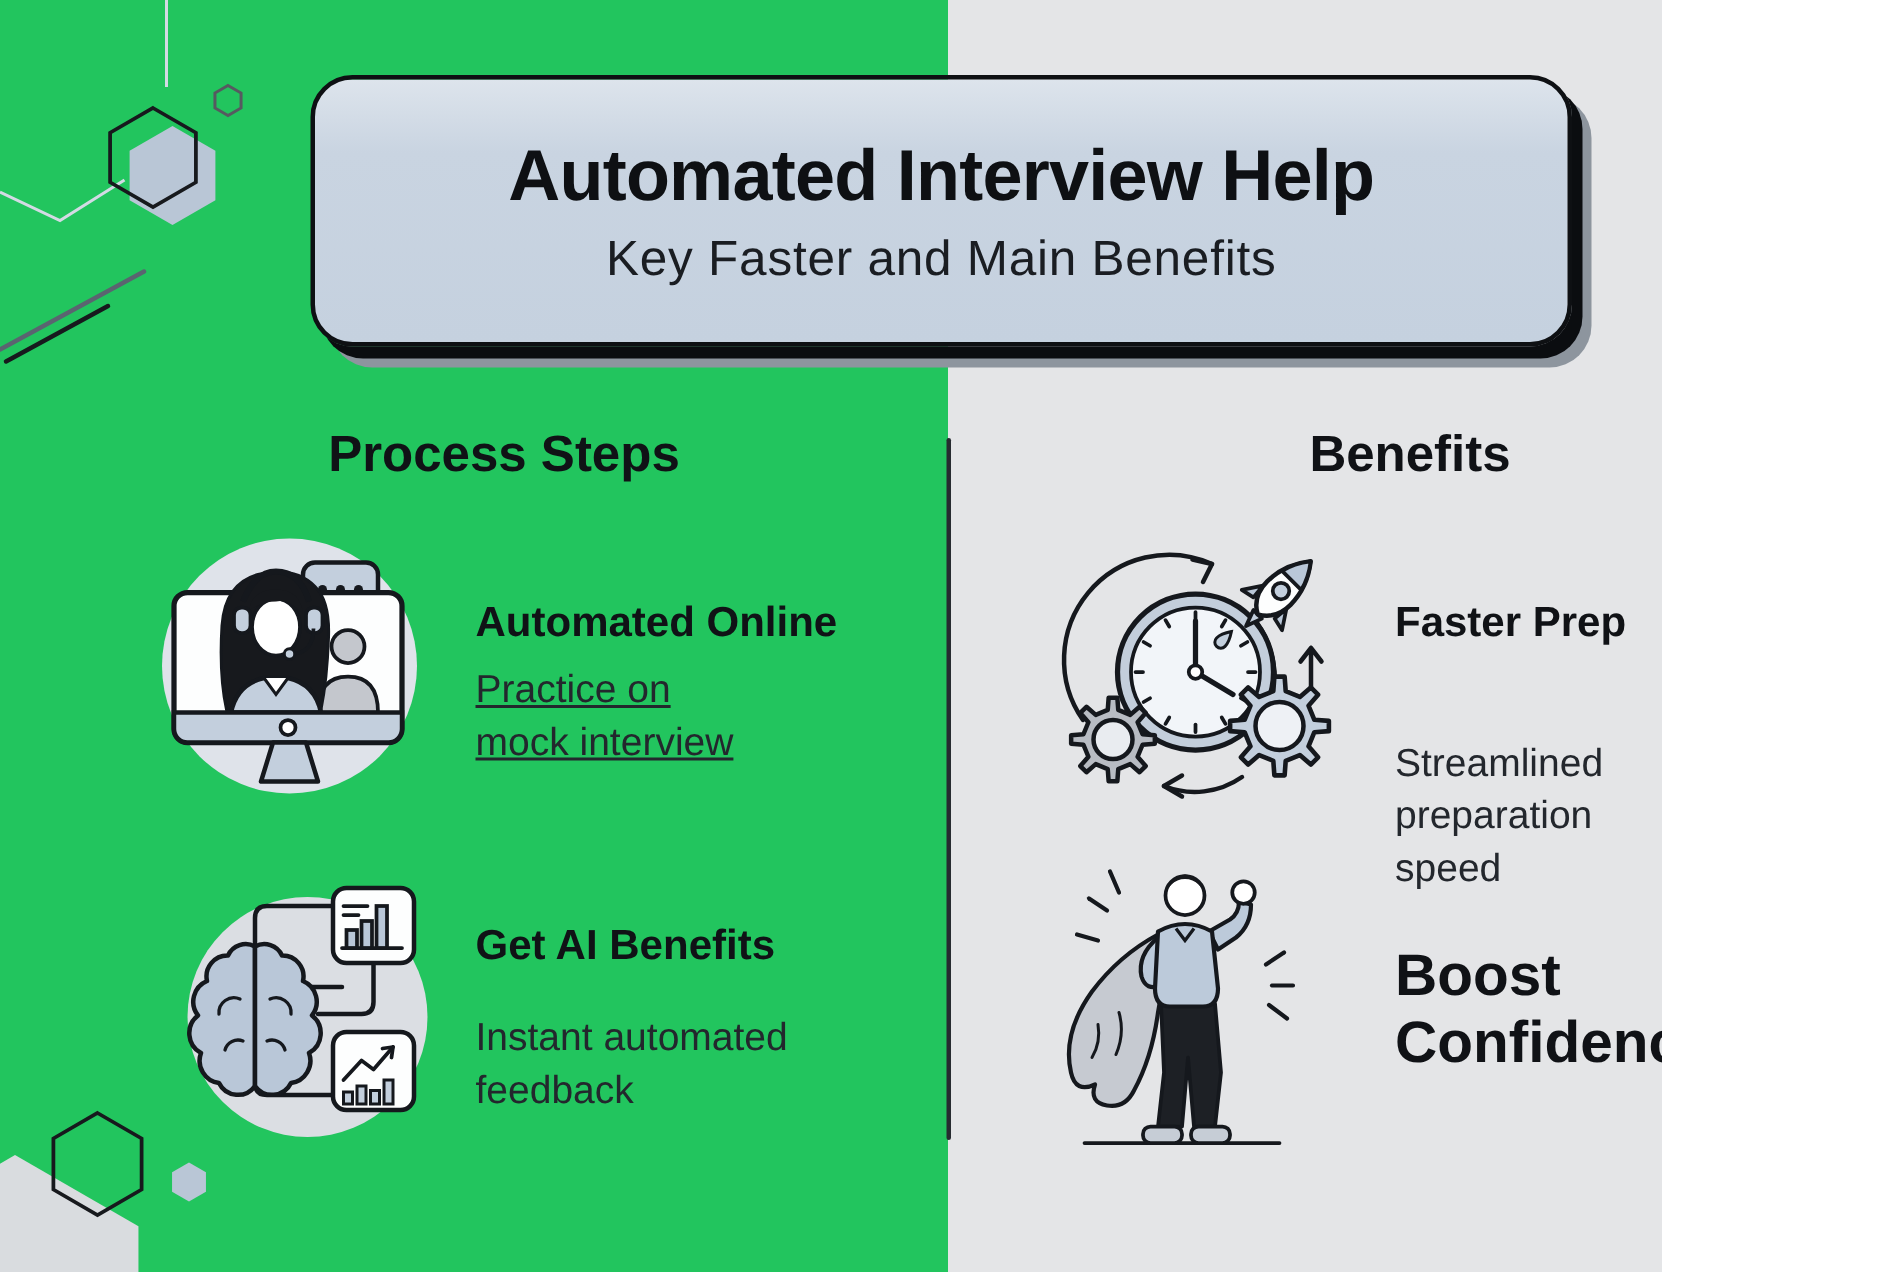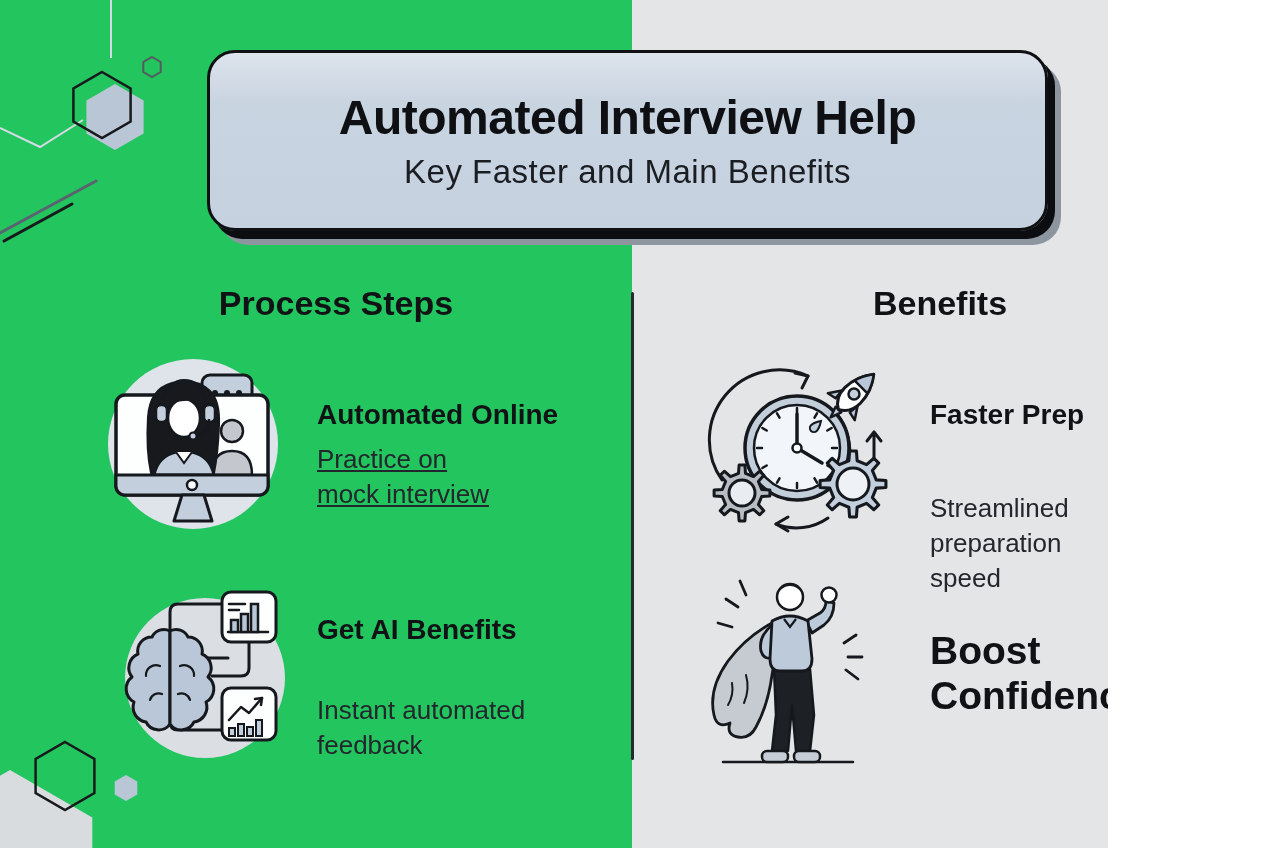--- a/index.html
+++ b/index.html
@@ -21,21 +21,21 @@
   .col-heading { position:absolute; top:284px; width:300px; text-align:center;
     font-size:34px; font-weight:700; color:#101216; }
   .col-heading.left { left:186px; }
   .col-heading.right { left:790px; }
 
   .item-title { position:absolute; font-size:28px; font-weight:700; color:#101216; line-height:34px; white-space:pre-line; }
   .item-desc { position:absolute; font-size:26px; font-weight:400; color:#23272d; line-height:35px; white-space:pre-line; }
   .t-l1 { left:317px; top:398px; }
   .d-l1 { left:317px; top:442px;text-decoration:underline; }
   .t-l2 { left:317px; top:613px; }
-  .d-l2 { left:317px; top:693px; }
+  .d-l2 { left:317px; top:674px; }
   .t-r1 { left:930px; top:398px; }
   .d-r1 { left:930px; top:468px;margin-top:23px; }
   .t-r2 { left:930px; top:628px; font-size:39px; line-height:45px; }
 
   .icon-svg { position:absolute; }
   .i1 { left:104px; top:355px; }
   .i2 { left:110px; top:580px; }
   .i3 { left:700px; top:360px; }
   .i4 { left:688px; top:565px; }
 </style>

